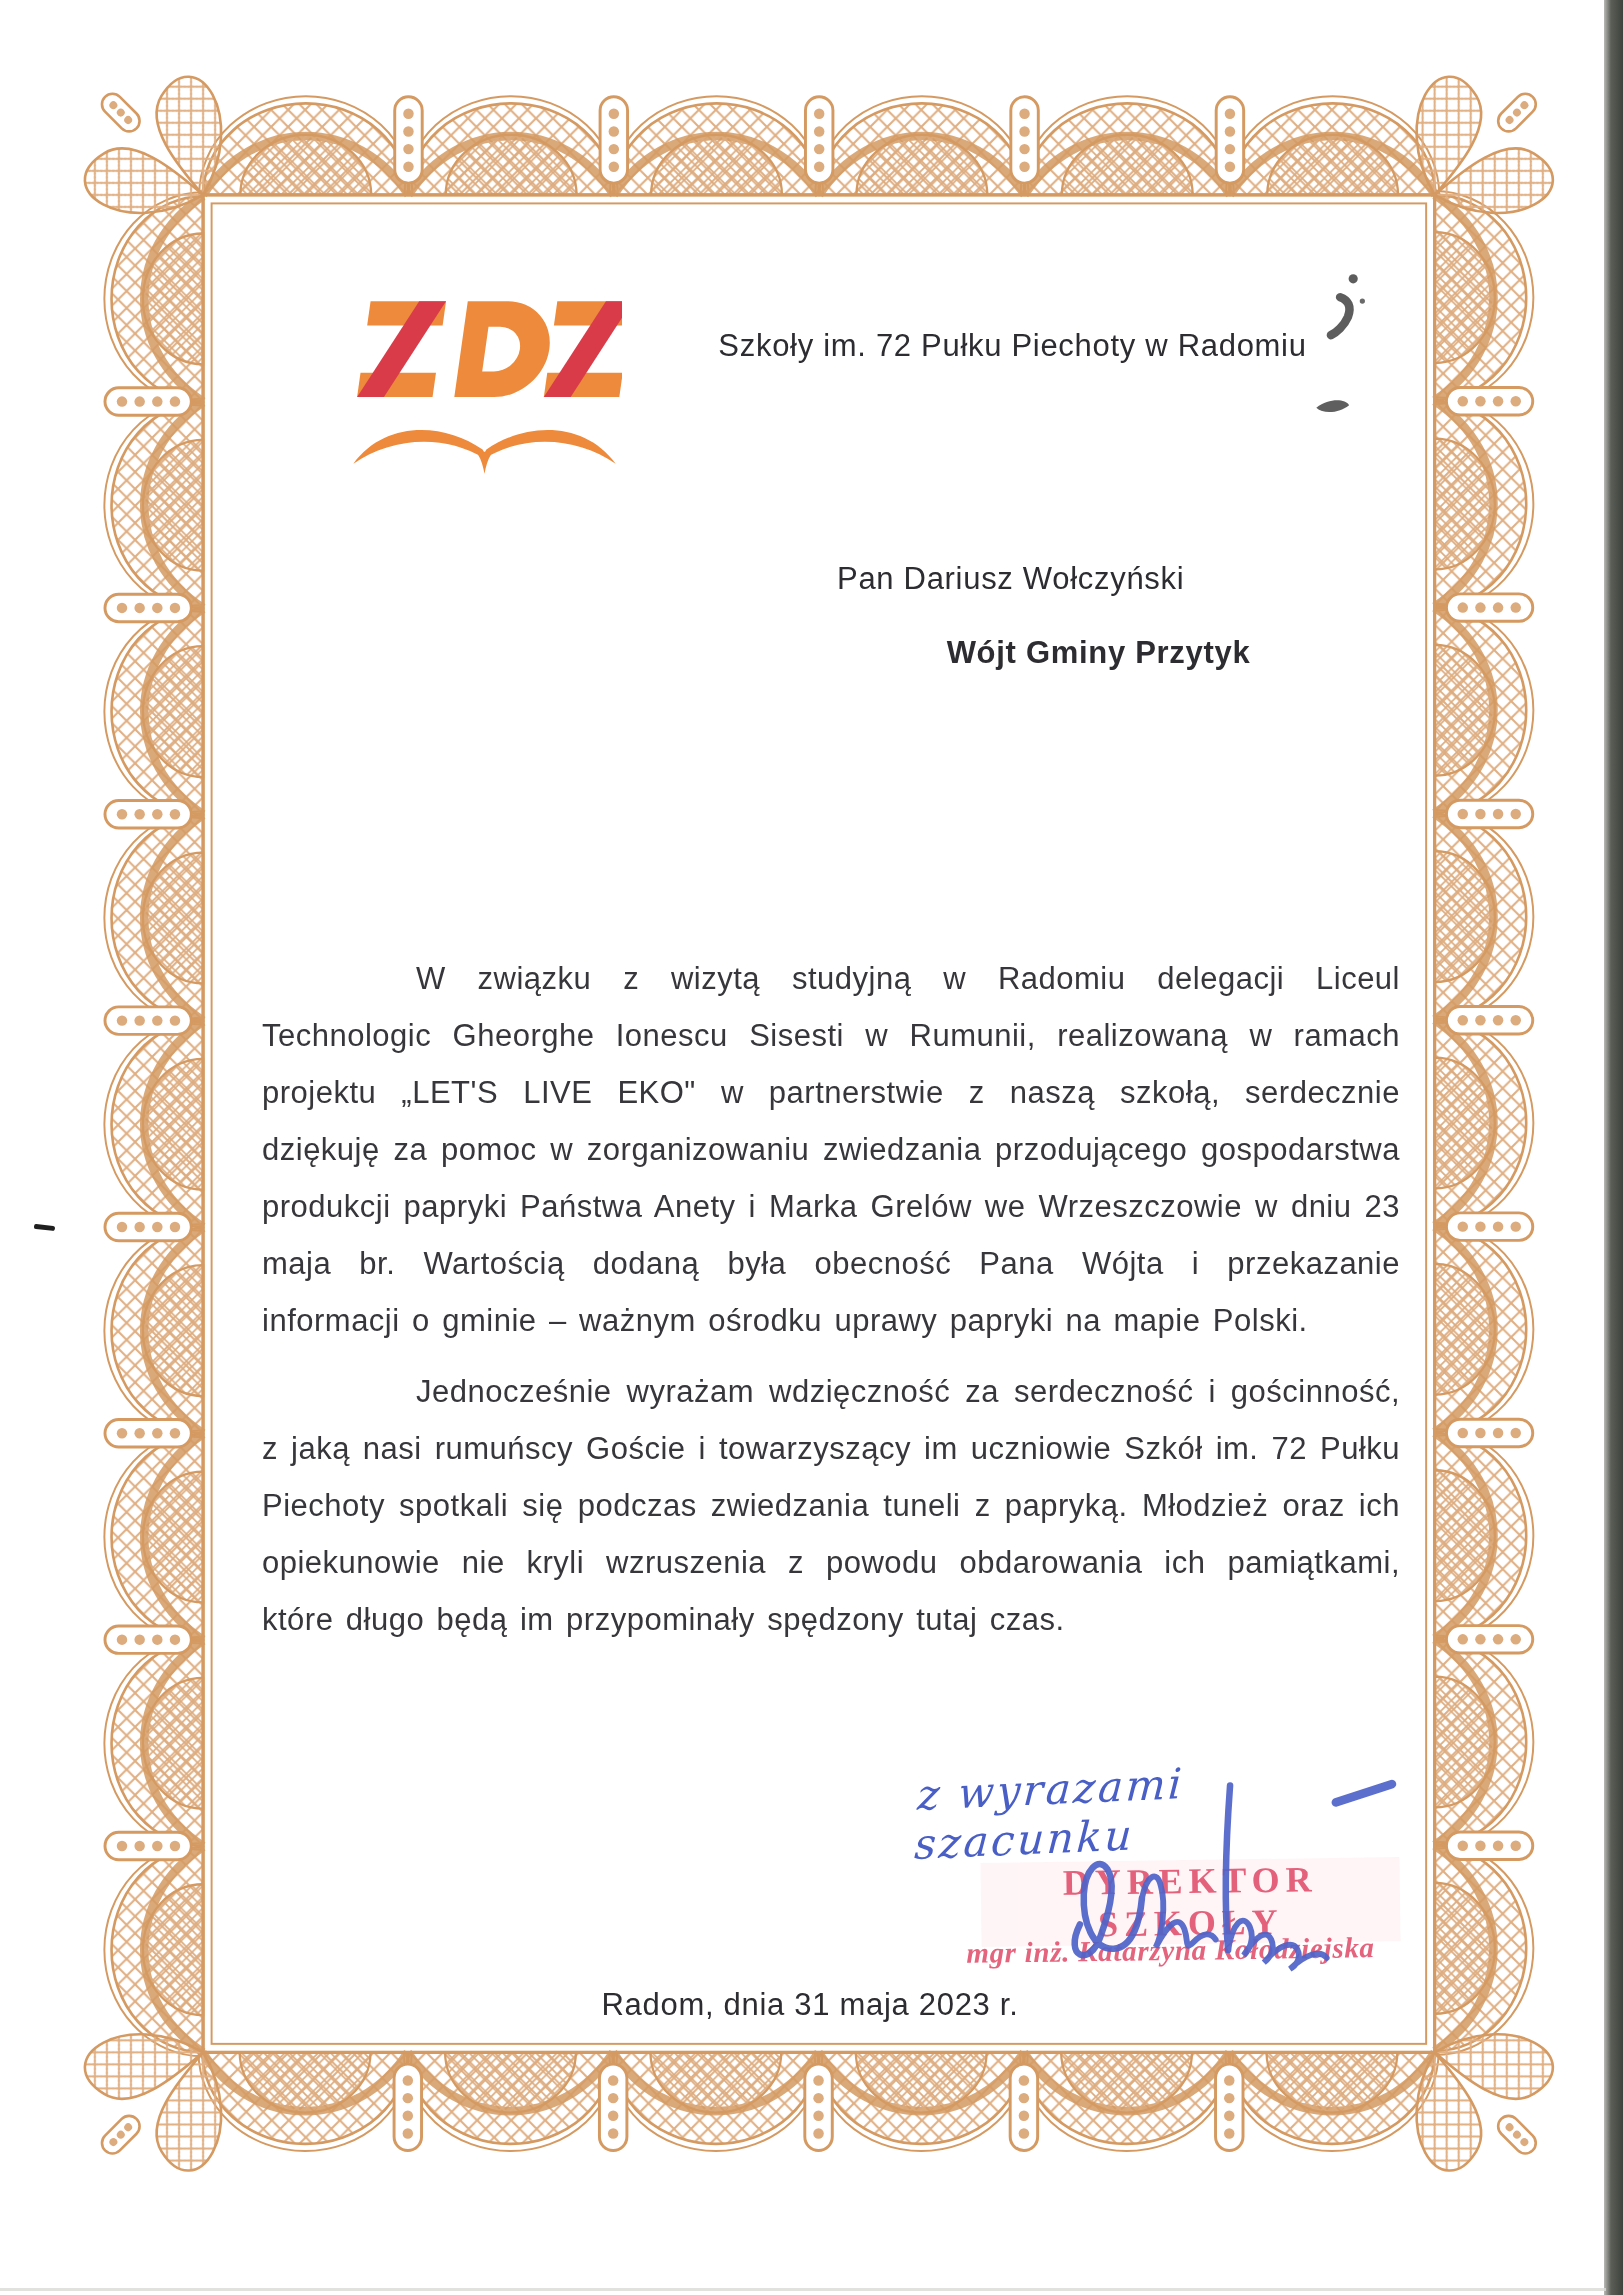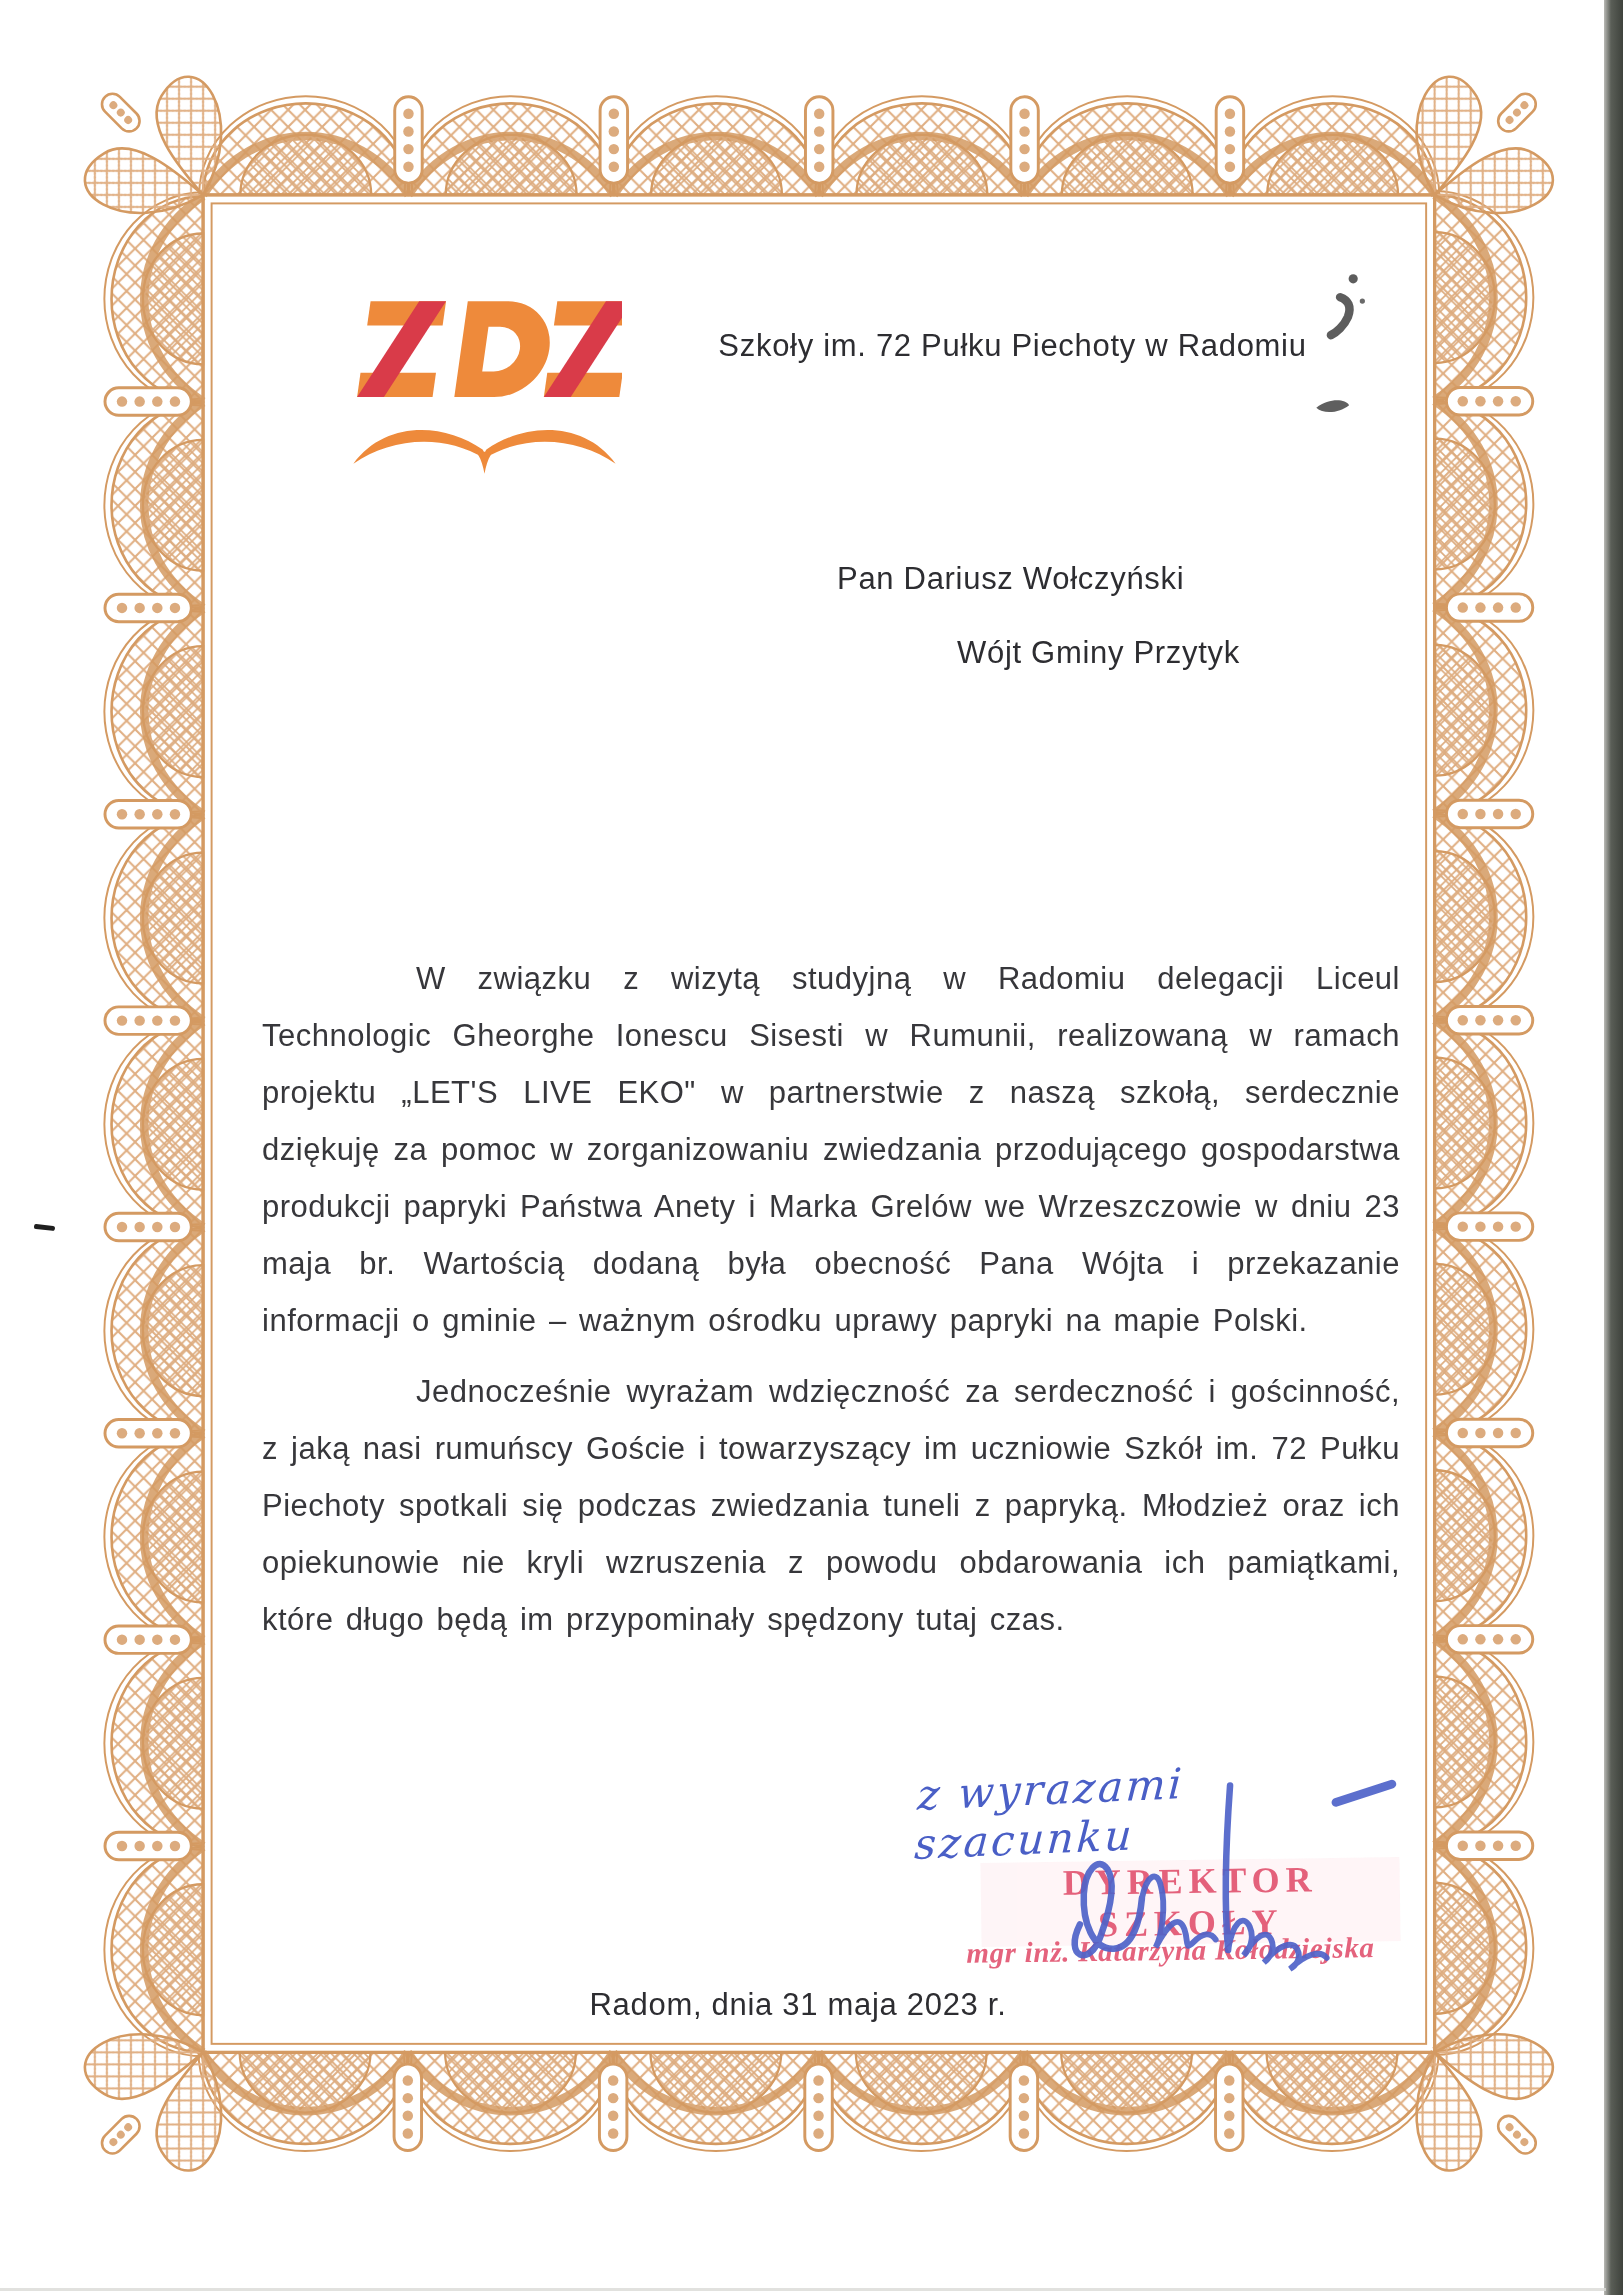--- a/index.html
+++ b/index.html
@@ -25,21 +25,21 @@
     position:absolute;left:679px;top:322px;width:667px;
     text-align:center;font-size:31px;line-height:48px;
     color:#2d2d31;letter-spacing:0.7px;
   }
   .recipient-name{
     position:absolute;left:837px;top:561px;width:523px;
     font-size:31px;color:#2d2d31;letter-spacing:0.7px;
   }
   .recipient-title{
     position:absolute;left:837px;top:635px;width:523px;
-    text-align:center;font-size:31px;color:#2d2d31;letter-spacing:0.7px;
+    text-align:center;font-size:31px;color:#2d2d31;letter-spacing:0.7px;font-weight:bold;
   }
   .title{
     position:absolute;left:255px;top:756px;width:1125px;margin:0;
     text-align:center;
     font-family:"DejaVu Serif", serif;font-style:italic;font-weight:normal;
     font-size:82px;letter-spacing:2px;color:#46454d;
   }
   .bodytext{
     position:absolute;left:262px;top:950px;width:1138px;
     font-size:31px;line-height:57px;color:#37373b;
@@ -62,21 +62,21 @@
   }
   .stamp-name{
     position:absolute;left:935px;top:1934px;width:471px;
     text-align:center;
     font-family:"Liberation Serif", serif;font-weight:bold;font-style:italic;
     font-size:29px;letter-spacing:0.7px;color:#e25672;
     transform:rotate(-0.8deg);opacity:.92;
   }
   .signature{position:absolute;left:1034px;top:1758px;}
   .dateline{
-    position:absolute;left:0px;top:1987px;width:1596px;
+    position:absolute;left:12px;top:1987px;width:1596px;
     text-align:center;font-size:31px;color:#2d2d31;letter-spacing:0.7px;
   }
   .pen-mark{position:absolute;}
   .margin-dash{
     position:absolute;left:34px;top:1225px;width:21px;height:4.6px;
     background:#1f1f1f;transform:rotate(6deg);border-radius:2px;
   }
 </style>
 </head>
 <body>

